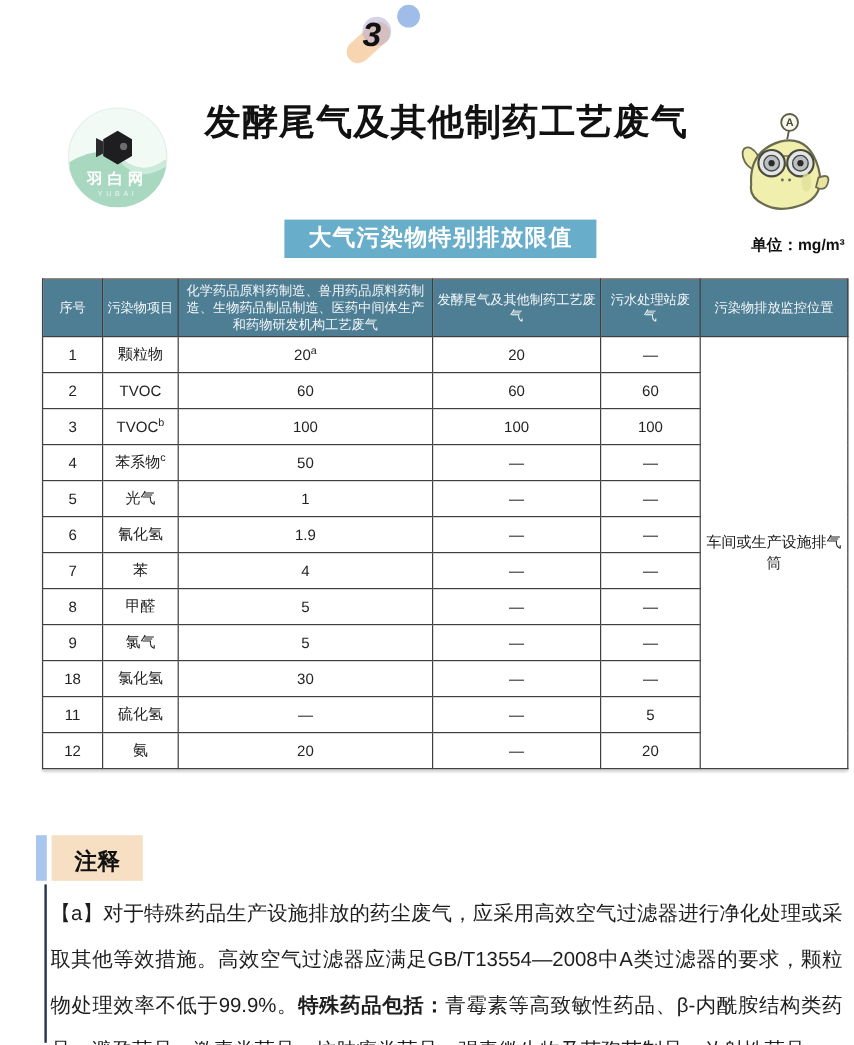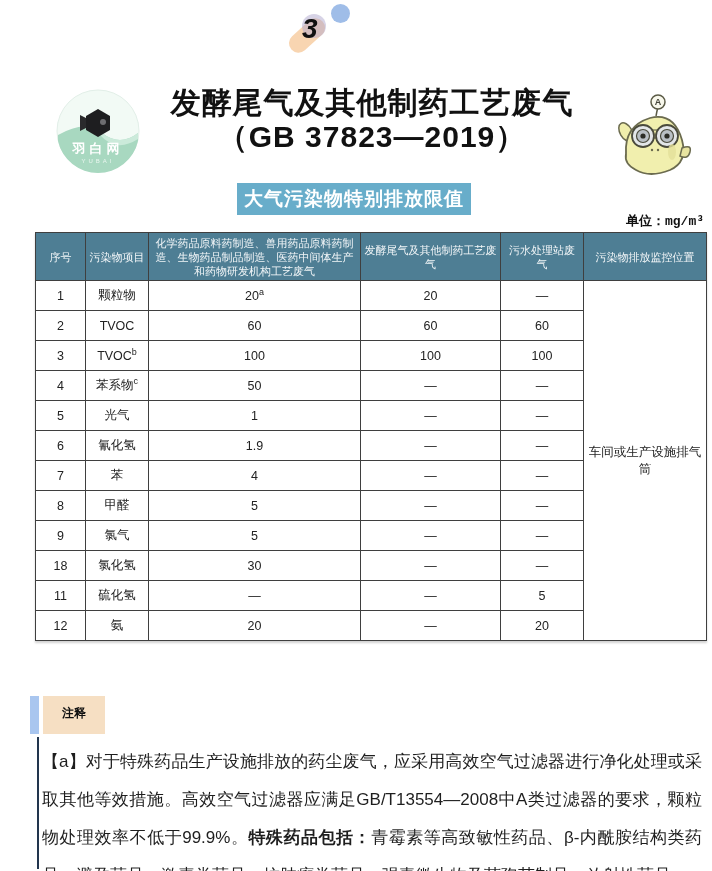--- a/index.html
+++ b/index.html
@@ -18,42 +18,42 @@
             font-style:italic; }
 
   
   .hero { position:absolute; top:86px; left:0; width:712px; height:96px; }
   .logo { position:absolute; left:56px; top:3px; }
   .mascot { position:absolute; right:18px; top:6px; }
   .titles { position:absolute; left:150px; right:118px; top:0; text-align:center; color:#111; }
   .title-line { font-size:30px; font-weight:bold; line-height:34px; letter-spacing:1px; }
 
   
-  .badge { position:absolute; top:183px; left:237px; width:234px; height:32px; background:#68ADCA;
+  .badge { position:absolute; top:183px; left:237px; width:260px; height:32px; background:#68ADCA;
            color:#ffffff; font-size:19px; font-weight:bold; text-align:center; line-height:32px;
            letter-spacing:1px; }
 
-  .unit { position:absolute; top:212px; right:8px; font-size:13px; font-weight:bold; color:#111;font-family:Liberation Mono, monospace; }
+  .unit { position:absolute; top:195px; right:8px; font-size:13px; font-weight:bold; color:#111; }
 
   
   table.limits { position:absolute; top:232px; left:35px; width:671px; border-collapse:collapse;
                  table-layout:fixed; box-shadow:0 2px 2px rgba(0,0,0,0.18); }
   table.limits th { background:#4E7E94; color:#F2F6F8; font-weight:normal; font-size:11px;
                     line-height:14px; height:48px; padding:2px 3px; border:1px solid #3F3F3F;
                     text-align:center; }
   table.limits td { height:30px; font-size:12.5px; color:#222; text-align:center;
                     border:1px solid #3F3F3F; padding:1px 2px; background:#fff; }
   table.limits sup { font-size:9px; }
 
   
   .notes { position:absolute; top:696px; left:30px; width:672px; height:175px; }
   .note-vline { position:absolute; left:7px; top:41px; width:2px; height:132px; background:#22354E; }
   .note-head { display:flex; align-items:stretch; }
   .note-bar { width:9px; height:38px; background:#A9C6EF; margin-right:4px; }
-  .note-label { background:#F6DFC3; color:#111; font-size:12px; font-weight:bold;
+  .note-label { background:#F6DFC3; color:#111; font-size:19px; font-weight:bold;
                 padding:9px 19px 0 19px; height:38px; }
   .note-text { margin:9px 0 0 12px; width:660px; font-size:17px; line-height:38px; color:#1E1E1E;
                text-align:justify; }
   .note-text b { font-weight:bold; }
 </style>
 </head>
 <body>
 
 <div class="page">
 
@@ -74,21 +74,20 @@
         <polygon points="42,20 54,27 54,41 42,48 30,41 30,27" fill="#1E1E20"></polygon>
         <polygon points="24,26 30,29 30,39 24,42" fill="#2A2A2C"></polygon>
         <circle cx="47" cy="33" r="3" fill="#6d6d70"></circle>
       </g>
       <text x="42" y="64" text-anchor="middle" font-size="13" font-weight="bold" fill="#FFFFFF" letter-spacing="4">羽白网</text>
       <text x="42" y="74" text-anchor="middle" font-size="6" fill="#EAF6EF" letter-spacing="3">YUBAI</text>
     </svg>
 
     <div class="titles">
       <div class="title-line">发酵尾气及其他制药工艺废气</div>
-      <div class="title-line">（GB 37823—2019）</div>
     </div>
 
     <svg class="mascot" width="82" height="88" viewBox="0 0 82 88">
       <line x1="44" y1="24" x2="46" y2="14" stroke="#5B5B46" stroke-width="1.5"></line>
       <circle cx="46" cy="10" r="7" fill="#F8F8EC" stroke="#5B5B46" stroke-width="1.5"></circle>
       <text x="46" y="13" text-anchor="middle" font-size="9" font-weight="bold" fill="#44443a">A</text>
       <ellipse cx="14" cy="40" rx="6" ry="10" fill="#F0EEAC" stroke="#6B6B4F" stroke-width="1.5" transform="rotate(-30 14 40)"></ellipse>
       <path d="M14,62 Q12,34 38,26 Q62,20 70,48 Q76,70 58,78 Q38,86 24,78 Q12,72 14,62 Z" fill="#F1EFAE" stroke="#6B6B4F" stroke-width="1.8"></path>
       <path d="M70,56 q10,-4 8,4 q-2,8 -10,4 Z" fill="#E8E4A0" stroke="#6B6B4F" stroke-width="1.5"></path>
       <rect x="22" y="38" width="42" height="8" fill="#EDEBA6" stroke="#6B6B4F" stroke-width="1.2"></rect>

